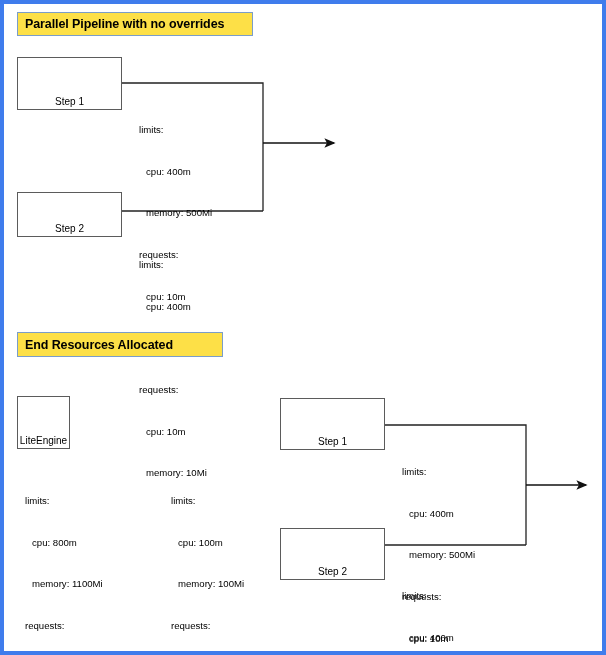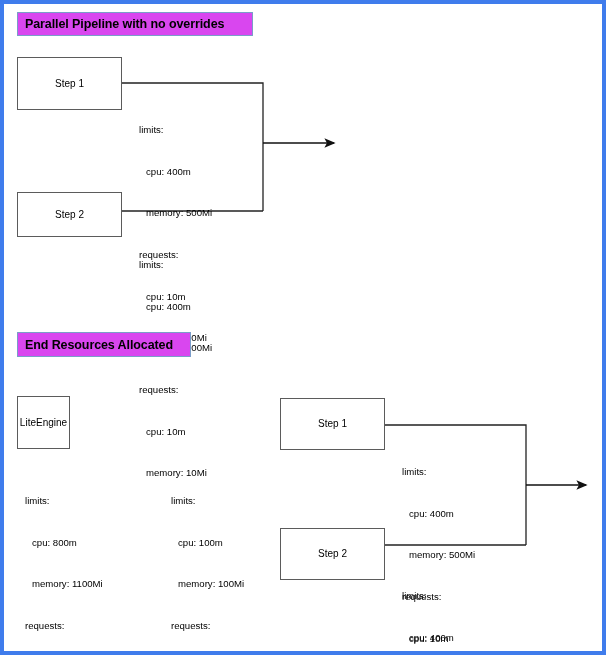--- a/index.html
+++ b/index.html
@@ -23,37 +23,37 @@
     left: 0; top: 0;
     width: 606px;
     height: 655px;
     box-sizing: border-box;
     border: 4px solid #3f7cec;
     pointer-events: none;
   }
   .section-title {
     position: absolute;
     box-sizing: border-box;
-    background: #d946ef;
+    background: #fde047;
     border: 1px solid #7a9dc9;
     font-weight: bold;
     font-size: 12.5px;
     color: #000000;
     display: flex;
     align-items: center;
     padding-left: 7px;
     letter-spacing: -0.1px;
   }
   .node-box {
     position: absolute;
     box-sizing: border-box;
     background: #ffffff;
     border: 1.3px solid #5b5b5b;
     display: flex;
-    align-items: center;
+    align-items: flex-end;
     justify-content: center;
     text-align: center;
     font-size: 10px;
     color: #000000;
     line-height: 14px;
   }
   .res-block {
     position: absolute;
     font-size: 9.6px;
     line-height: 13.9px;
@@ -119,21 +119,21 @@
 
   <div class="res-block" style="left:131px; top:230px;">
     <span class="key">limits:</span>
     <span class="ind">cpu: 400m</span>
     <span class="ind">memory: 500Mi</span>
     <span class="key">requests:</span>
     <span class="ind">cpu: 10m</span>
     <span class="ind">memory: 10Mi</span>
   </div>
 
-  <div class="section-title" style="left:17px; top:332px; width:174px; height:25px;">End Resources Allocated</div>
+  <div class="section-title" style="left:17px; top:332px; width:206px; height:25px;">End Resources Allocated</div>
 
   <div class="node-box" style="left:17px; top:396px; width:53px; height:53px; flex-direction:row;">
     <span>Lite</span>
     <span>Engine</span>
   </div>
 
 
   <div class="node-box" style="left:280px; top:398px; width:105px; height:52px;">
     <span>Step 1</span>
   </div>

